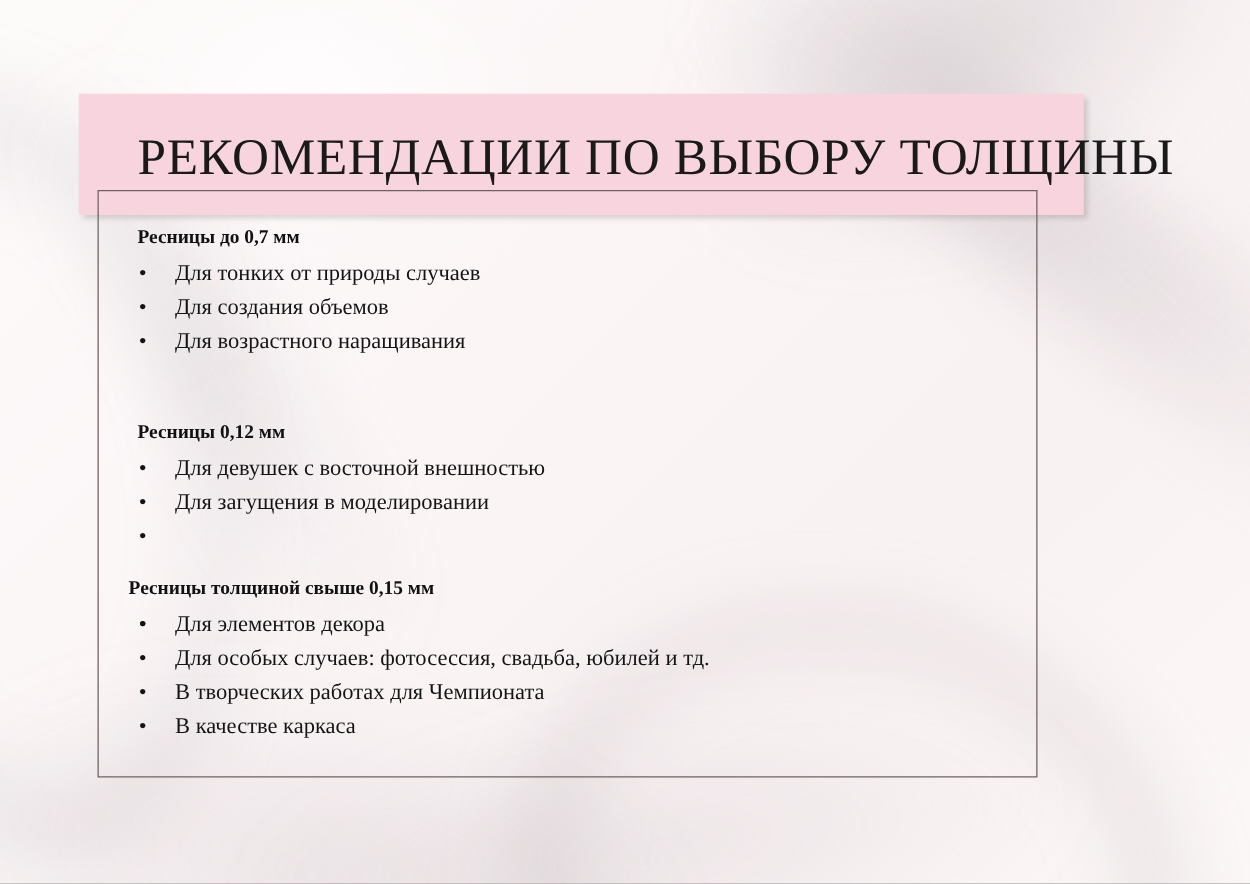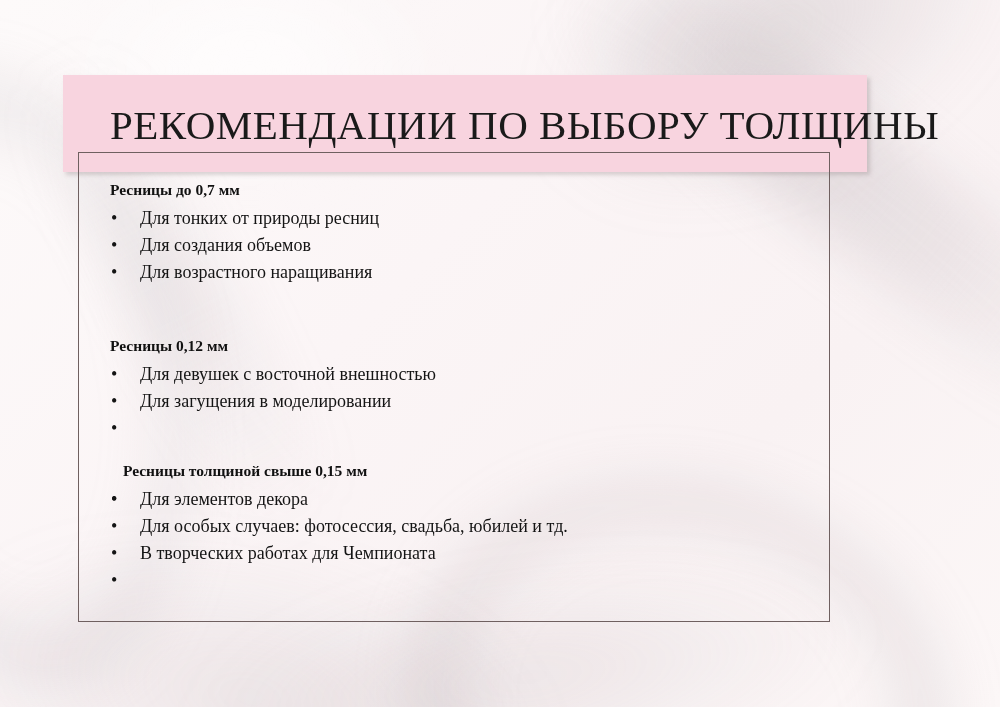--- a/index.html
+++ b/index.html
@@ -140,21 +140,21 @@
   .sec-head {
     font-family: Liberation Serif, serif;
     font-weight: bold;
     font-size: 15.5px;
     line-height: 20px;
     color: #111;
     padding-left: 32px;
     margin-bottom: 5px;
     white-space: pre;
   }
-  .section.s3 .sec-head { padding-left: 41px; margin-top: 32px; }
+  .section.s3 .sec-head { padding-left: 21px; margin-top: 32px; }
 
   ul.bullets {
     list-style: none;
     margin: 0;
     padding: 0;
   }
   ul.bullets li {
     position: relative;
     font-family: "Liberation Serif", "DejaVu Serif", serif;
     font-size: 18px;
@@ -191,21 +191,21 @@
 
   <div class="content-frame"></div>
 
   <div class="content">
 
     <div class="section s1">
       <div class="sec-head">Ресницы до 0,7 мм</div>
       <ul class="bullets">
         <li>
           <span class="dot">•</span>
-          <span>Для тонких от природы ресниц</span>
+          <span>Для тонких от природы случаев</span>
         </li>
         <li>
           <span class="dot">•</span>
           <span>Для создания объемов</span>
         </li>
         <li>
           <span class="dot">•</span>
           <span>Для возрастного наращивания</span>
         </li>
       </ul>
@@ -241,18 +241,19 @@
         <li>
           <span class="dot">•</span>
           <span>Для особых случаев: фотосессия, свадьба, юбилей и тд.</span>
         </li>
         <li>
           <span class="dot">•</span>
           <span>В творческих работах для Чемпионата</span>
         </li>
         <li>
           <span class="dot">•</span>
+          <span>В качестве каркаса</span>
         </li>
       </ul>
     </div>
 
   </div>
 </div>
 
 </body></html>

